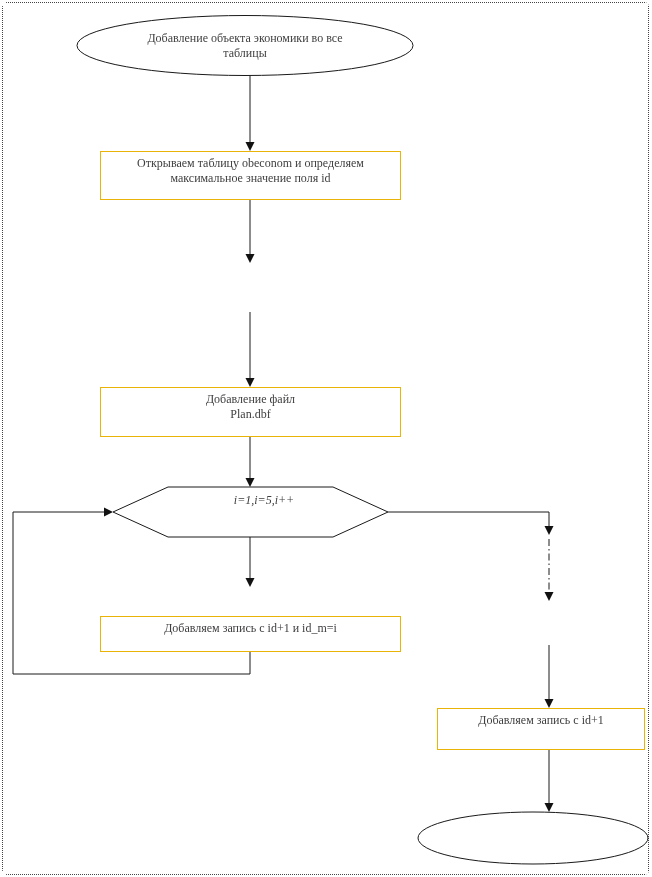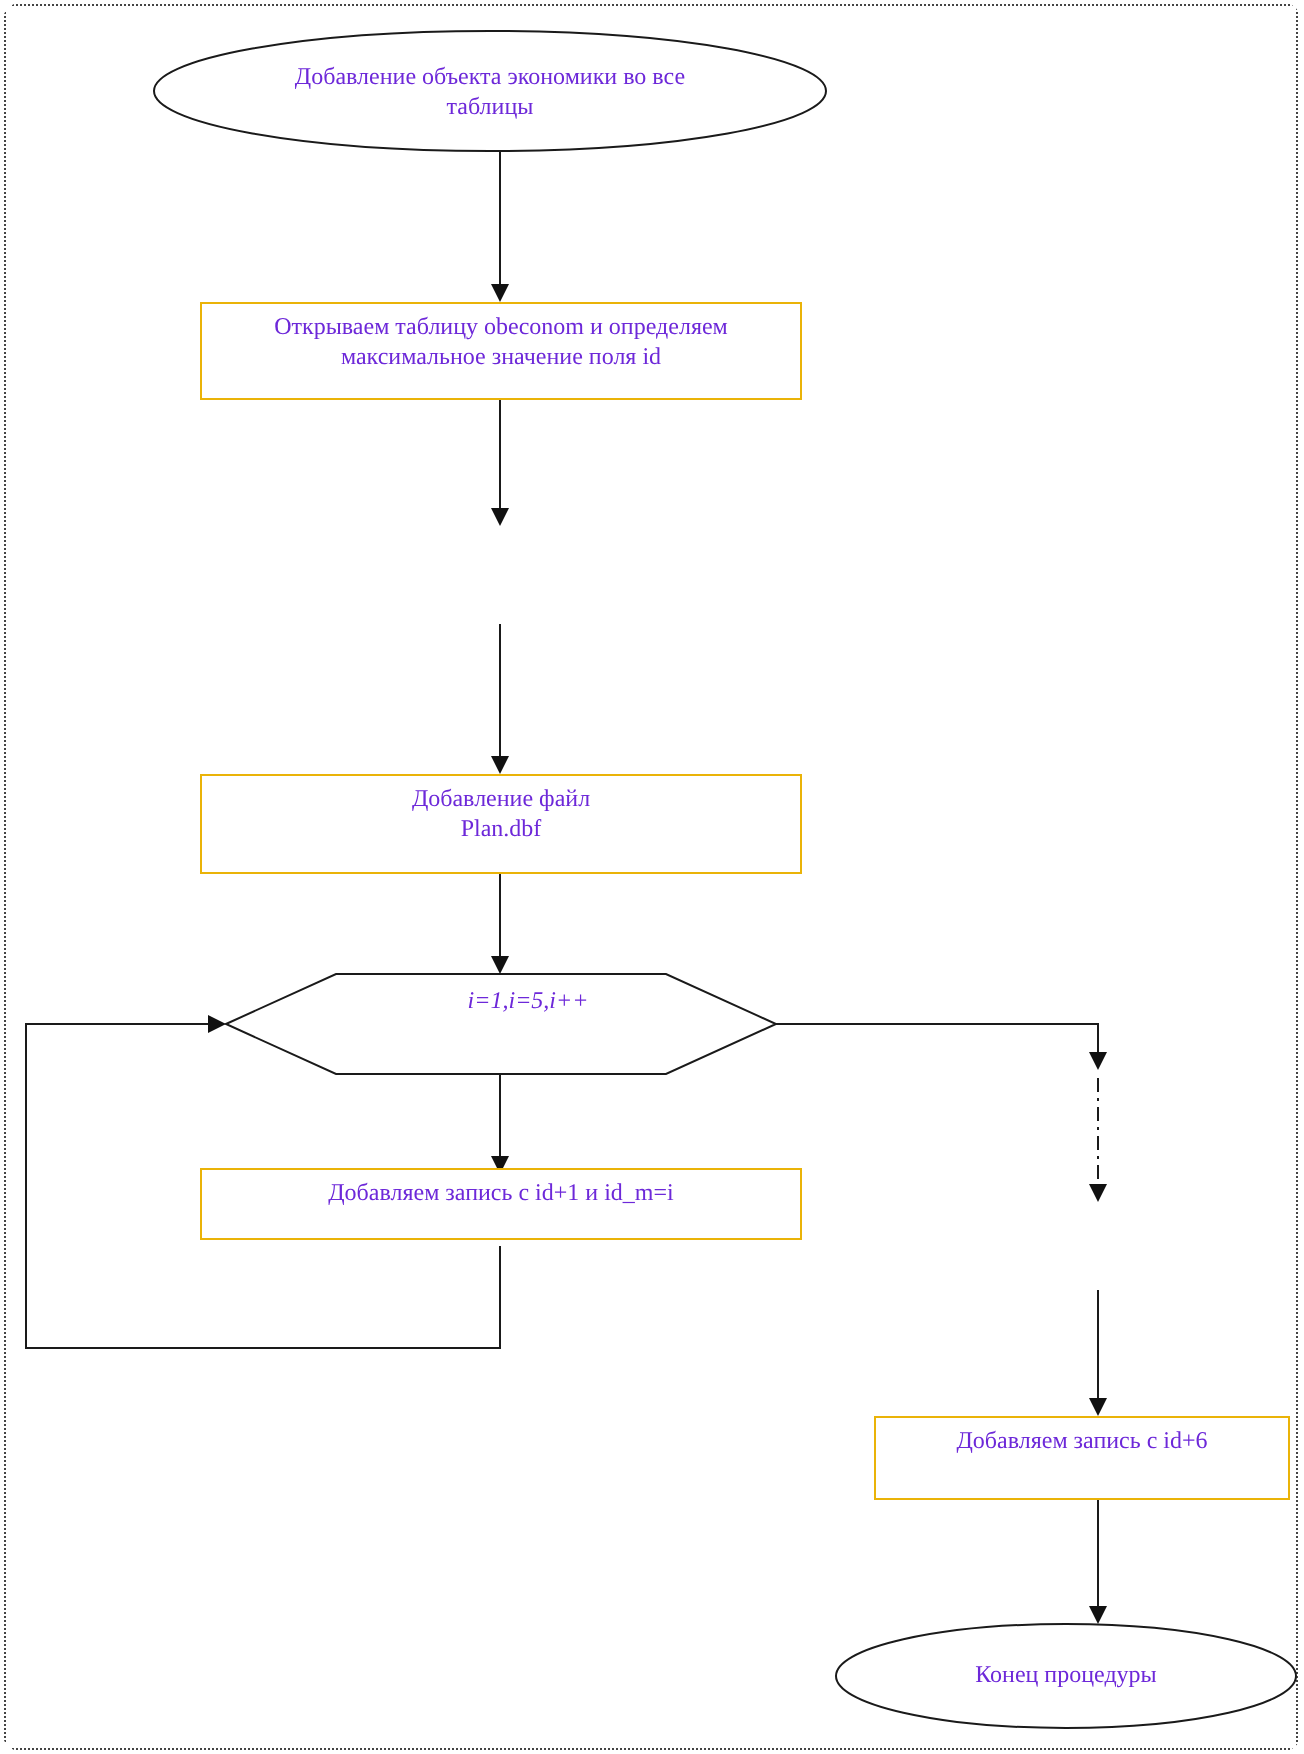--- a/index.html
+++ b/index.html
@@ -2,21 +2,21 @@
 <html><head>
 <meta charset="utf-8">
 <style>
   html, body { margin: 0; padding: 0; background: #ffffff; }
   .page {
     position: relative;
     width: 652px;
     height: 877px;
     background: #ffffff;
     font-family: "Liberation Serif", "DejaVu Serif", serif;
-    color: #6d28d9;
+    color: #404040;
     overflow: hidden;
     border-radius: 14px;
   }
   .page-border {
     position: absolute;
     left: 2px; top: 2px; right: 3px; bottom: 2px;
     border: 1px dotted #444444;
     pointer-events: none;
   }
   svg.wires { position: absolute; left: 0; top: 0; }
@@ -76,34 +76,33 @@
       <polygon points="544.5,699 553.5,699 549,708"></polygon>
       <polygon points="544.5,803 553.5,803 549,812"></polygon>
     </g>
   </svg>
 
   <div class="label free" style="left:105px; top:31px; width:280px;">Добавление объекта экономики во все
 таблицы</div>
 
   <div class="label free" style="left:164px; top:493px; width:200px;font-style:italic;">i=1,i=5,i++</div>
 
-  <div class="label free" style="left:433px; top:830px; width:200px;">Конец процедуры</div>
 
   <div class="node rect" style="left:100px; top:151px; width:301px; height:49px;">
     <div class="label">Открываем таблицу obeconom и определяем
 максимальное значение поля id</div>
   </div>
 
 
   <div class="node rect" style="left:100px; top:387px; width:301px; height:50px;">
     <div class="label">Добавление файл
 Plan.dbf</div>
   </div>
 
-  <div class="node rect" style="left:100px; top:584px; width:301px; height:36px;">
+  <div class="node rect" style="left:100px; top:616px; width:301px; height:36px;">
     <div class="label">Добавляем запись с id+1 и id_m=i</div>
   </div>
 
 
   <div class="node rect" style="left:437px; top:708px; width:208px; height:42px;">
-    <div class="label">Добавляем запись с id+6</div>
+    <div class="label">Добавляем запись с id+1</div>
   </div>
 </div>
 
 </body></html>

